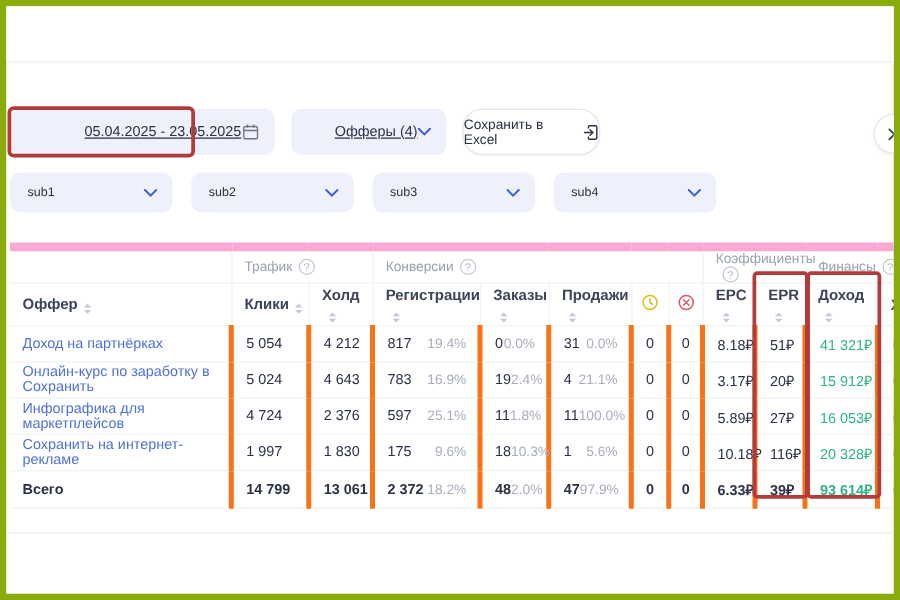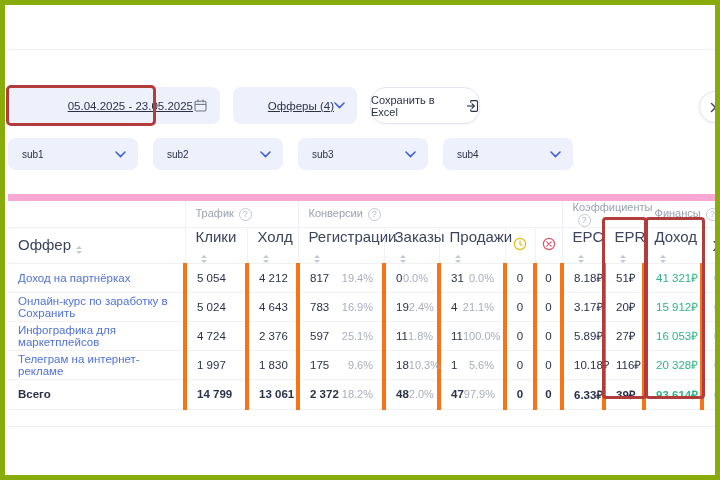--- a/index.html
+++ b/index.html
@@ -32,21 +32,21 @@
 
   .chev { flex:0 0 auto; }
 
   
   .table-wrap { position:relative; margin:24px 0 0 3px; width:754px; }
   table { border-collapse:collapse; table-layout:fixed; width:754px; }
   th, td { font-weight:normal; text-align:left; vertical-align:middle; }
   tr.group-row th { height:26px; color:#9ba1b0; font-size:11px; border-top:7px solid #f9a8d4;
                     border-bottom:1px solid #f0f2f6; padding-left:10px; }
   tr.group-row th.gb { border-left:1px solid #f0f2f6; }
-  tr.head-row th { height:34px; color:#3d445c; font-size:15px; font-weight:400;
+  tr.head-row th { height:34px; color:#3d445c; font-size:12px; font-weight:700;
                    border-left:1px solid #f0f2f6; padding-left:10px; border-bottom:1px solid #f0f2f6; }
   tr.head-row th:first-child { border-left:none; }
   tr.head-row th.icon-col { padding-left:0; text-align:center; }
   tbody td { height:29px; font-size:11.5px; color:#2b3148; border-left:4px solid #f97316;
              border-bottom:1px solid #f0f2f6; padding-left:10px; }
   tbody td:first-child { border-left:none; }
   tbody tr.total-row td { height:30px; font-weight:700; }
   td.c { padding-left:0; text-align:center; }
   .pair { display:flex; justify-content:space-between; align-items:flex-start; padding-right:9px; }
   .pct { color:#a9aebc; font-size:11px; font-weight:400; }
@@ -306,21 +306,21 @@
               </div>
             </td>
           <td class="c">0</td>
           <td class="c">0</td>
           <td>5.89₽</td>
           <td>27₽</td>
           <td class="money-green">16 053₽</td>
           <td class="money-gray">0₽</td>
         </tr>
         <tr>
-          <td><span class="offer-link">Телеграм на интернет-рекламе</span></td>
+          <td><span class="offer-link">Сохранить на интернет-рекламе</span></td>
           <td>1 997</td>
           <td>1 830</td>
           <td>
               <div class="pair">
                 <span>175</span>
                 <span class="pct">9.6%</span>
               </div>
             </td>
           <td>
               <div class="pair">

